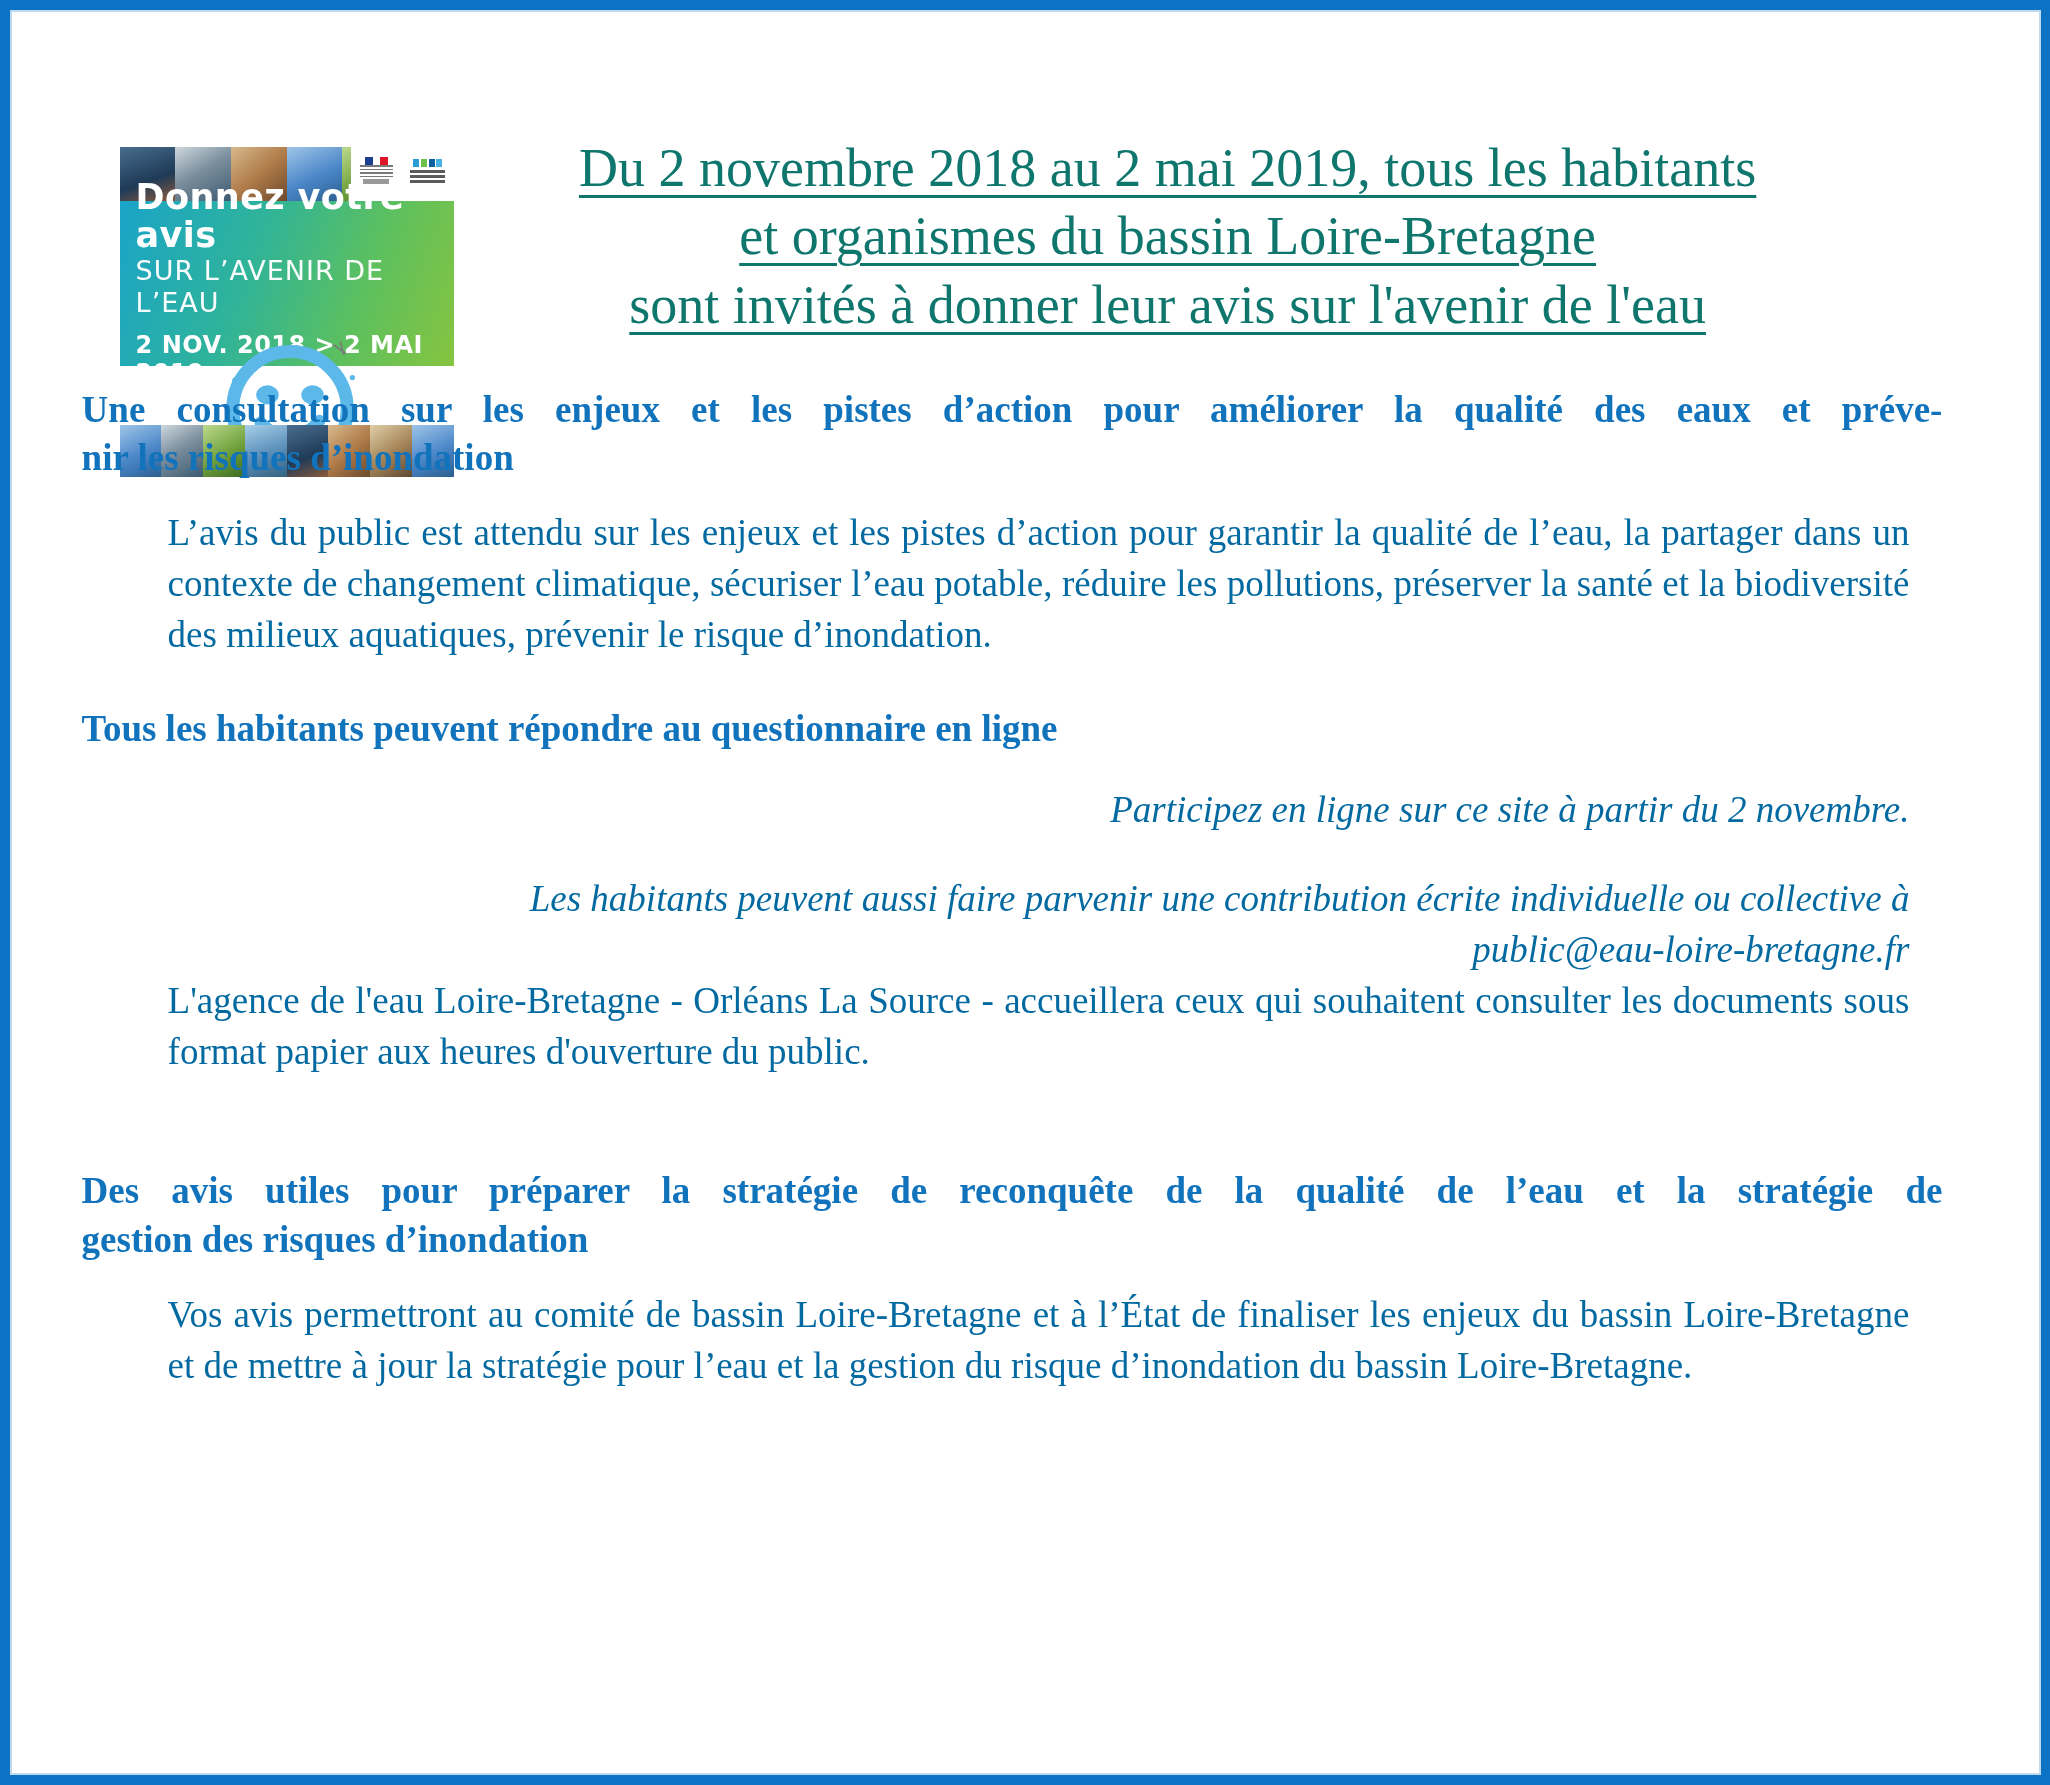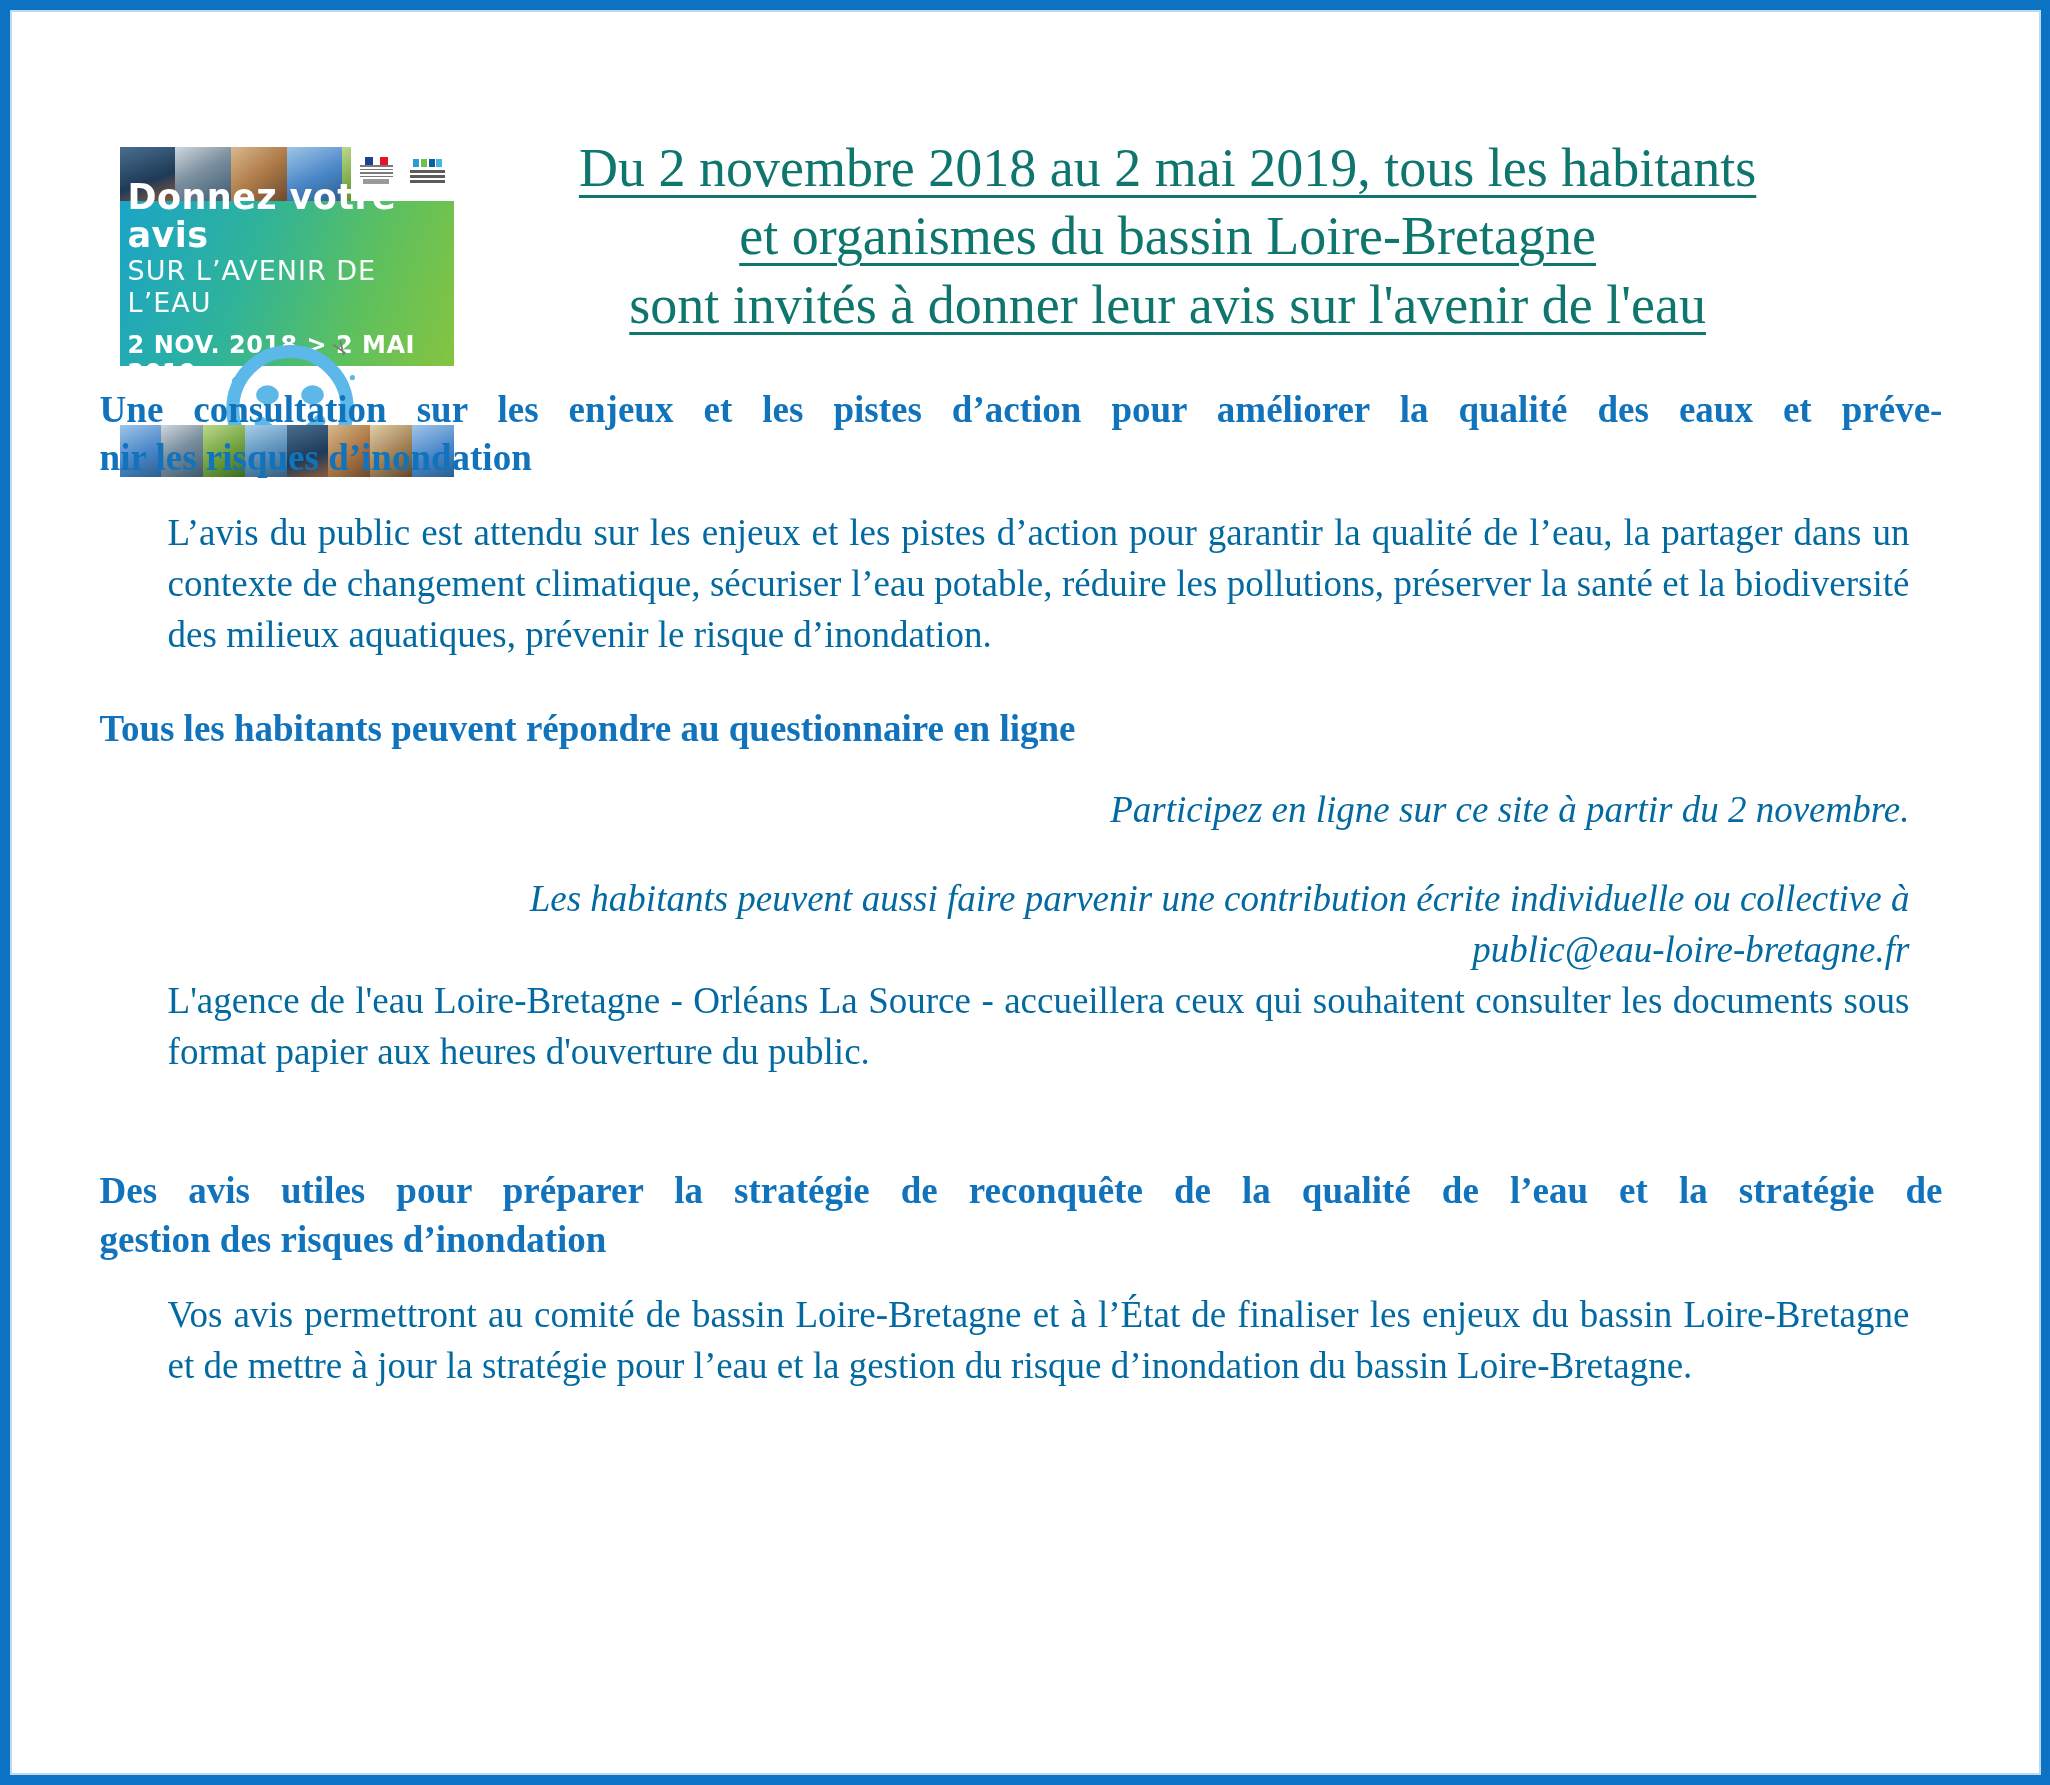--- a/index.html
+++ b/index.html
@@ -103,21 +103,21 @@
     left: 0;
     top: 54px;
     width: 100%;
     height: 165px;
     background: linear-gradient(110deg,#1aa4c8 0%,#2fb39a 38%,#5cc05f 70%,#86c440 100%);
     color: #ffffff;
     font-family: "DejaVu Sans", sans-serif;
     display: flex;
     flex-direction: column;
     justify-content: center;
-    padding-left: 8px;
+    padding-left: 16px;
     box-sizing: border-box;
   }
   .banner-l1 { font-size: 35px; font-weight: 700; letter-spacing: 0.4px; line-height: 1.08; }
   .banner-l2 { font-size: 27px; font-weight: 400; letter-spacing: 1px; line-height: 1.18; opacity:.97; }
   .banner-rule { height: 2.6px; background: rgba(255,255,255,.55); margin: 6px 7px 6px 0; }
   .banner-l3 { font-size: 24px; font-weight: 700; letter-spacing: 0.5px; }
 
   .logo-smiley {
     position: absolute;
     left: 0;
@@ -154,21 +154,21 @@
     top: 374px;
     right: 0;
   }
   .section { margin: 0; }
   h2.sec-head {
     color: #1273bd;
     font-weight: 700;
     font-size: 37px;
     line-height: 1.32;
     margin: 0 0 0 0;
-    padding: 0 97px 0 88px;
+    padding: 0 97px 0 70px;
     text-align: justify;
     text-justify: inter-word;
   }
   h2.sec-head > span { display: block; }
   h2.sec-head.just > span { text-align-last: justify; }
   h2.sec-head.last-left > span:last-child { text-align-last: left; }
 
   p.body-text {
     color: #0369a1;
     font-size: 37px;

